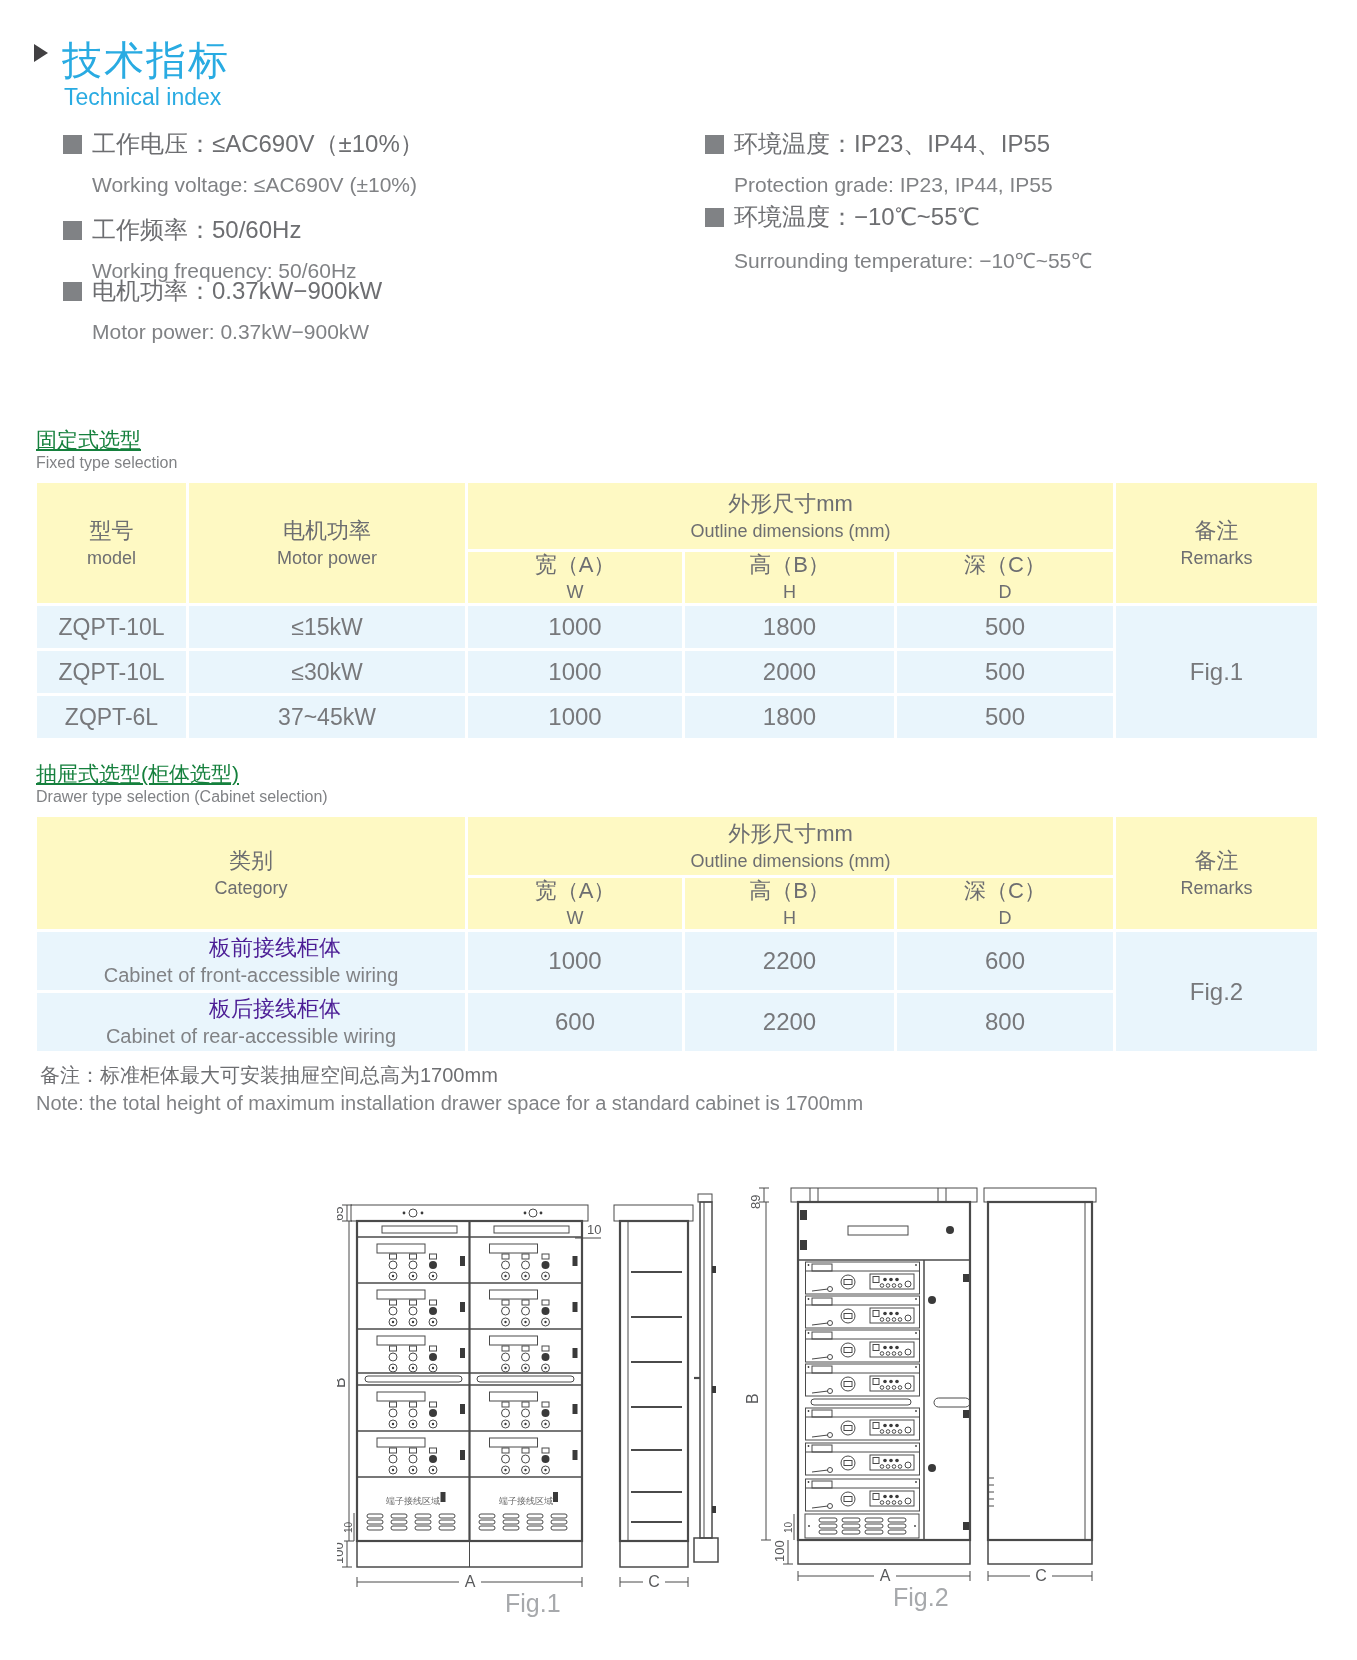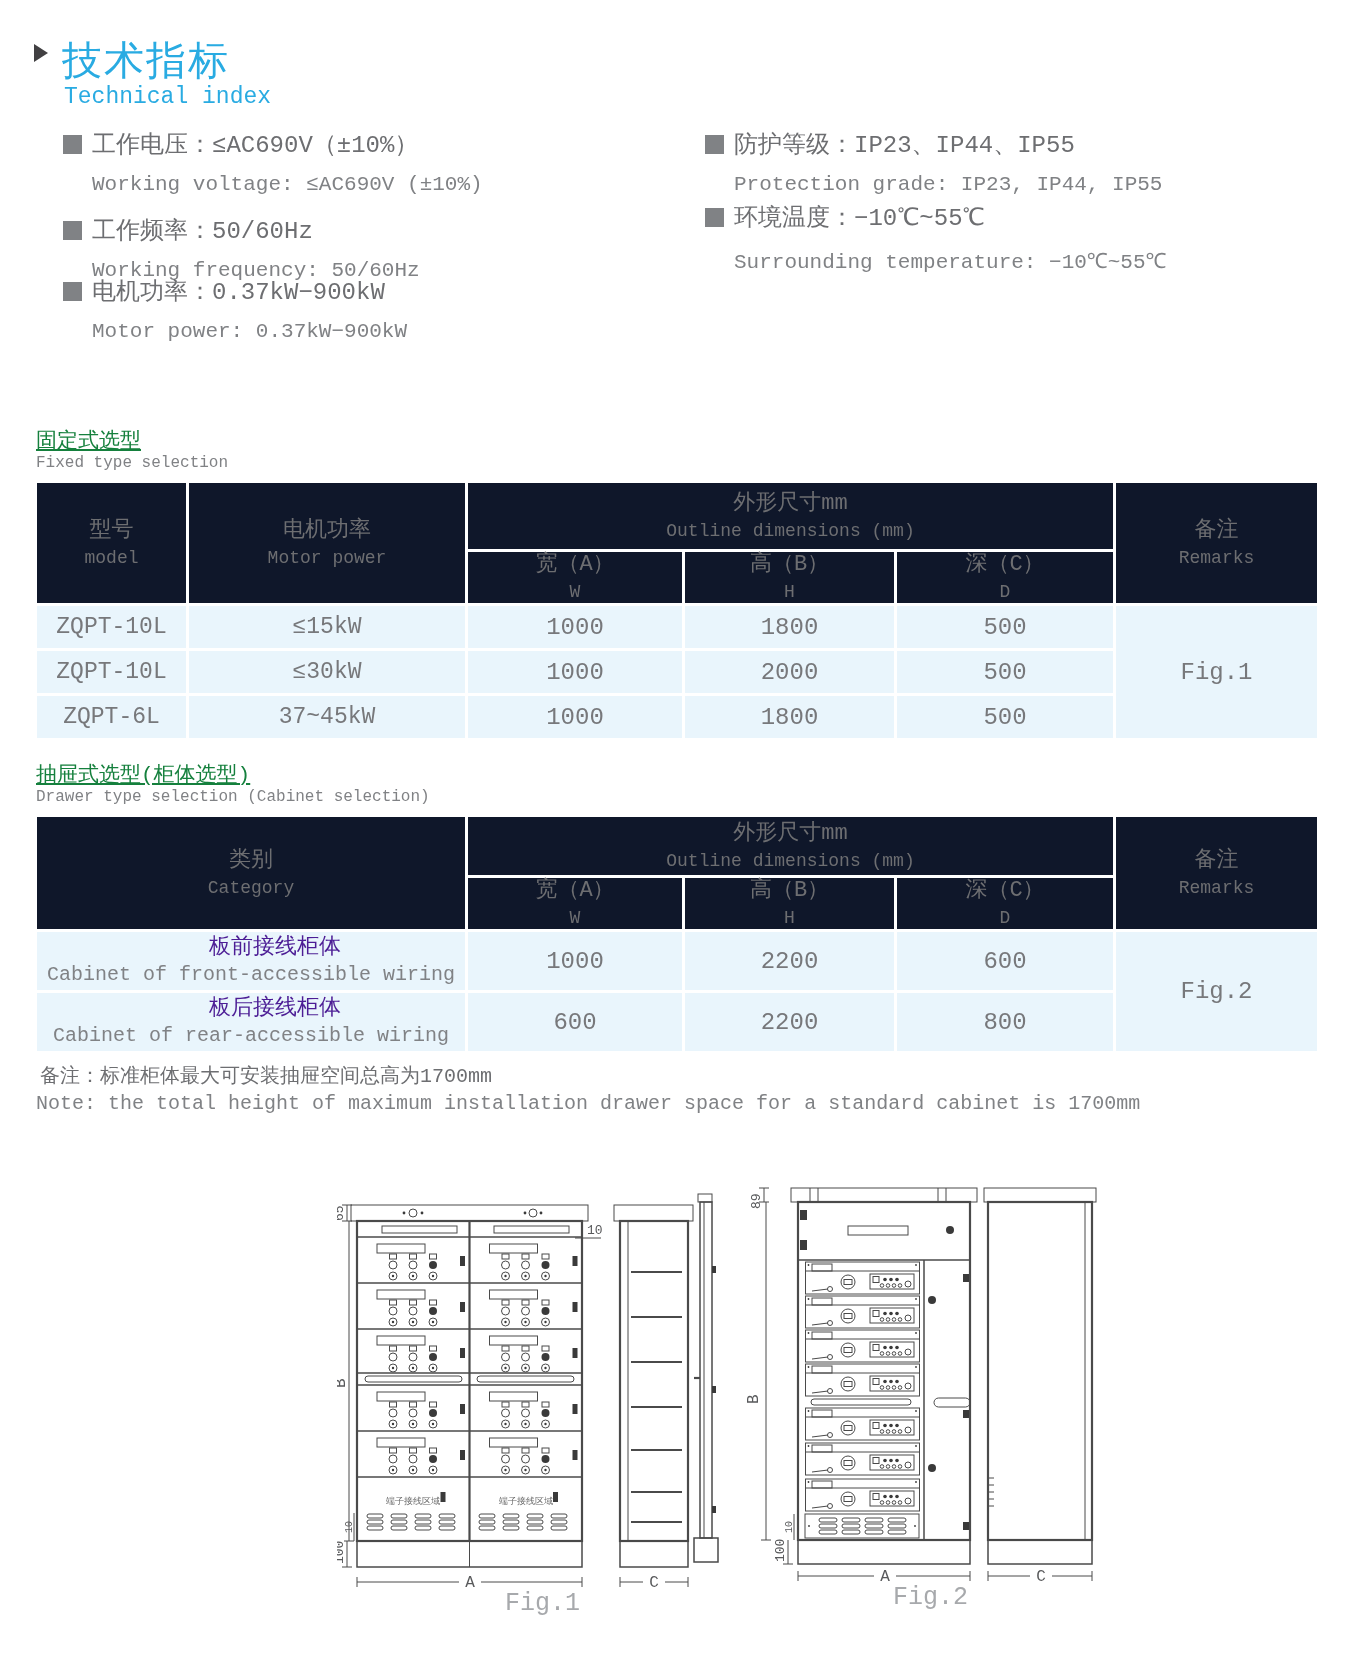--- a/index.html
+++ b/index.html
@@ -1,33 +1,33 @@
 <!DOCTYPE html>
 <html><head>
 <meta charset="utf-8">
 <style>
   html,body{margin:0;padding:0;background:#fff;}
   #page{position:relative;width:1357px;height:1660px;background:#ffffff;overflow:hidden;
-        font-family:Liberation Mono, monospace;}
+        font-family:Liberation Sans, sans-serif;}
   .abs{position:absolute;}
   
   .title-arrow{width:0;height:0;border-left:14px solid #414042;border-top:9px solid transparent;border-bottom:9px solid transparent;}
   .title-zh{font-size:40px;color:#29ABE2;letter-spacing:2px;}
   .title-en{font-size:23px;color:#29ABE2;}
   
   .spec .zh-line{display:flex;align-items:center;font-size:24px;color:#6D6E71;white-space:nowrap;}
   .spec .bullet{display:inline-block;width:19px;height:19px;background:#808285;margin-right:10px;flex:0 0 auto;}
   .spec .en-line{font-size:21px;color:#808285;margin:13px 0 0 29px;white-space:nowrap;}
   
   .sec-zh{font-size:21px;color:#15803d;text-decoration:underline;white-space:nowrap;}
   .sec-en{font-size:16px;color:#808285;white-space:nowrap;}
   
   table.t{border-collapse:separate;border-spacing:3px;table-layout:fixed;}
   table.t td,table.t th{padding:0;text-align:center;vertical-align:middle;font-weight:normal;}
-  .hc{background:#0f172a;color:#6D6E71;}
+  .hc{background:#fef9c3;color:#6D6E71;}
   .dc{background:#E9F5FC;color:#77787B;}
   .hc .zh{font-size:22px;line-height:26px;}
   .hc .en{font-size:18px;line-height:22px;color:#6D6E71;margin-top:3px;}
   .dc .num{font-size:24px;}
   .dc .mod{font-size:23px;}
   .dc .catzh{font-size:22px;line-height:26px;color:#4c1d95;margin-left:48px;}
   .dc .caten{font-size:20px;line-height:24px;color:#808285;margin-top:2px;}
   .dc .fig{font-size:24px;color:#77787B;}
   
   .note-zh{font-size:20px;color:#6D6E71;white-space:nowrap;}
@@ -70,21 +70,21 @@
     <div class="zh-line">
         <span class="bullet"></span>
         <span>电机功率：0.37kW−900kW</span>
       </div>
     <div class="en-line">Motor power: 0.37kW−900kW</div>
   </div>
 
   <div class="abs spec" style="left:705px;top:128px;">
     <div class="zh-line">
         <span class="bullet"></span>
-        <span>防护等级：IP23、IP44、IP55</span>
+        <span>环境温度：IP23、IP44、IP55</span>
       </div>
     <div class="en-line">Protection grade: IP23, IP44, IP55</div>
   </div>
   <div class="abs spec" style="left:705px;top:201px;">
     <div class="zh-line">
         <span class="bullet"></span>
         <span>环境温度：−10℃~55℃</span>
       </div>
     <div class="en-line">Surrounding temperature: −10℃~55℃</div>
   </div>

